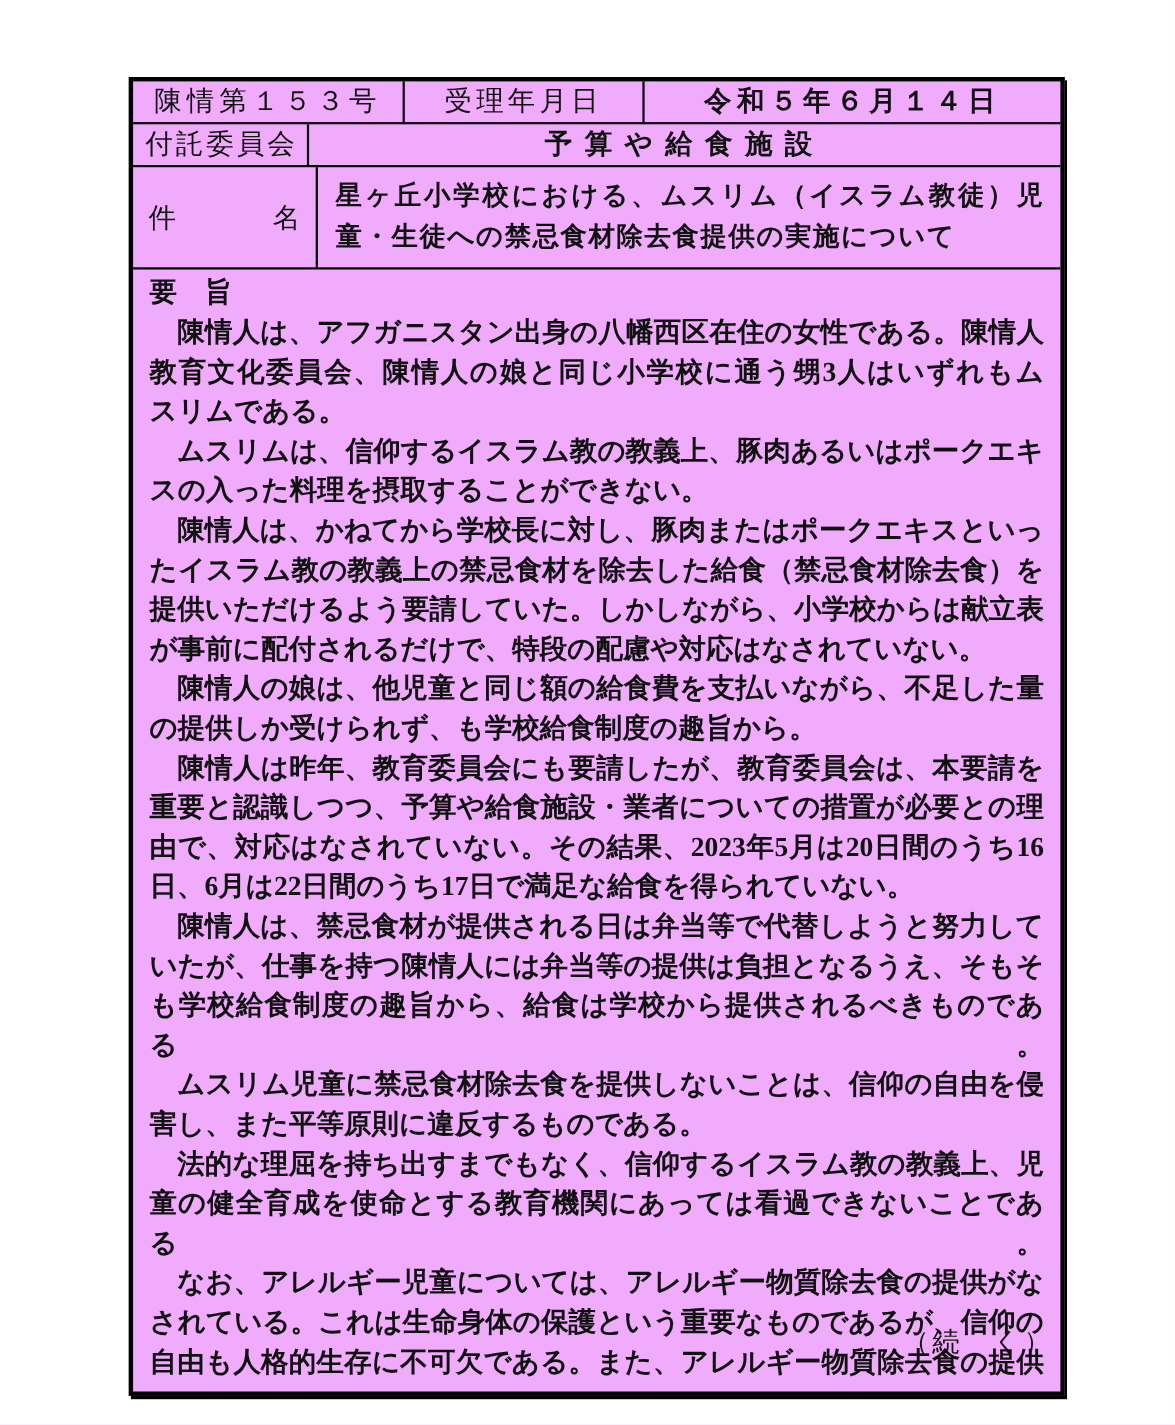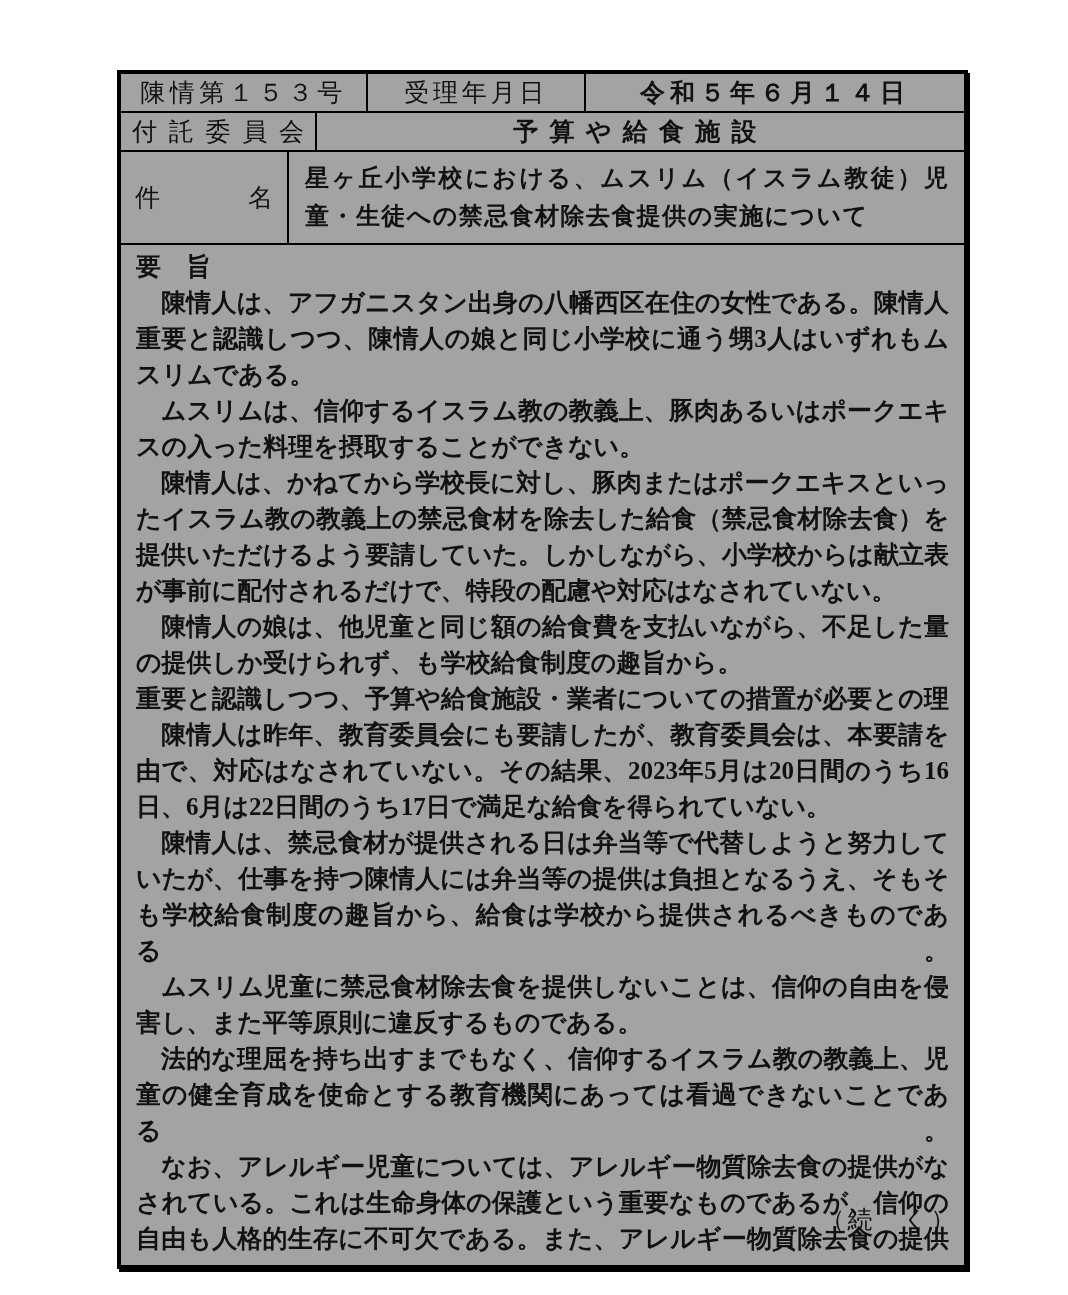--- a/index.html
+++ b/index.html
@@ -19,21 +19,21 @@
     background: #ffffff;
   }
   .doc-box {
     position: absolute;
     left: 117px;
     top: 70px;
     width: 851px;
     box-sizing: border-box;
     border: 4px solid #000000;
     box-shadow: 2px 3px 0 #000000;
-    background: #a3a3a3;
+    background: #f0abfc;
   }
   .hrow {
     display: flex;
     border-bottom: 2px solid #000000;
     font-size: 25px;
   }
   .cell {
     box-sizing: border-box;
     border-right: 2px solid #000000;
     overflow: hidden;
@@ -42,21 +42,21 @@
 
   
   .row1 .cell { height: 37px; line-height: 37px; }
   .c-num   { width: 247px; text-align: center; letter-spacing: 0.18em; }
   .c-datelabel { width: 218px; text-align: center; letter-spacing: 0.15em; }
   .c-date  { flex: 1; text-align: center; letter-spacing: 0.2em; }
 
   
   .row2 .cell { height: 37px; line-height: 37px; }
   .c-comlabel {
-    width: 196px;
+    width: 160px;
     padding: 0 11px;
     text-align: justify;
     text-align-last: justify;
     text-justify: inter-character;
   }
   .c-committee { flex: 1; text-align: center; letter-spacing: 0.45em; }
 
   
   .row3 .cell { height: 91px; }
   .c-subjlabel {
@@ -134,32 +134,32 @@
       <div class="cell c-subject">
         <div class="tline fill">星ヶ丘小学校における、ムスリム（イスラム教徒）児</div>
         <div class="tline">童・生徒への禁忌食材除去食提供の実施について</div>
       </div>
     </div>
 
     <div class="doc-body">
       <div class="summary-heading">要　旨</div>
       <div id="body-lines">
           <div class="bline fill">　陳情人は、アフガニスタン出身の八幡西区在住の女性である。陳情人</div>
-          <div class="bline fill">重要と認識しつつ、陳情人の娘と同じ小学校に通う甥3人はいずれもム</div>
+          <div class="bline fill">教育文化委員会、陳情人の娘と同じ小学校に通う甥3人はいずれもム</div>
           <div class="bline">スリムである。</div>
           <div class="bline fill">　ムスリムは、信仰するイスラム教の教義上、豚肉あるいはポークエキ</div>
           <div class="bline">スの入った料理を摂取することができない。</div>
           <div class="bline fill">　陳情人は、かねてから学校長に対し、豚肉またはポークエキスといっ</div>
           <div class="bline fill">たイスラム教の教義上の禁忌食材を除去した給食（禁忌食材除去食）を</div>
           <div class="bline fill">提供いただけるよう要請していた。しかしながら、小学校からは献立表</div>
           <div class="bline">が事前に配付されるだけで、特段の配慮や対応はなされていない。</div>
           <div class="bline fill">　陳情人の娘は、他児童と同じ額の給食費を支払いながら、不足した量</div>
           <div class="bline">の提供しか受けられず、も学校給食制度の趣旨から。</div>
+          <div class="bline fill">　陳情人は昨年、教育委員会にも要請したが、教育委員会は、本要請を</div>
           <div class="bline fill">重要と認識しつつ、予算や給食施設・業者についての措置が必要との理</div>
-          <div class="bline fill">　陳情人は昨年、教育委員会にも要請したが、教育委員会は、本要請を</div>
           <div class="bline fill">由で、対応はなされていない。その結果、2023年5月は20日間のうち16</div>
           <div class="bline">日、6月は22日間のうち17日で満足な給食を得られていない。</div>
           <div class="bline fill">　陳情人は、禁忌食材が提供される日は弁当等で代替しようと努力して</div>
           <div class="bline fill">いたが、仕事を持つ陳情人には弁当等の提供は負担となるうえ、そもそ</div>
           <div class="bline fill">も学校給食制度の趣旨から、給食は学校から提供されるべきものである。</div>
           <div class="bline fill">　ムスリム児童に禁忌食材除去食を提供しないことは、信仰の自由を侵</div>
           <div class="bline">害し、また平等原則に違反するものである。</div>
           <div class="bline fill">　法的な理屈を持ち出すまでもなく、信仰するイスラム教の教義上、児</div>
           <div class="bline fill">童の健全育成を使命とする教育機関にあっては看過できないことである。</div>
           <div class="bline fill">　なお、アレルギー児童については、アレルギー物質除去食の提供がな</div>

